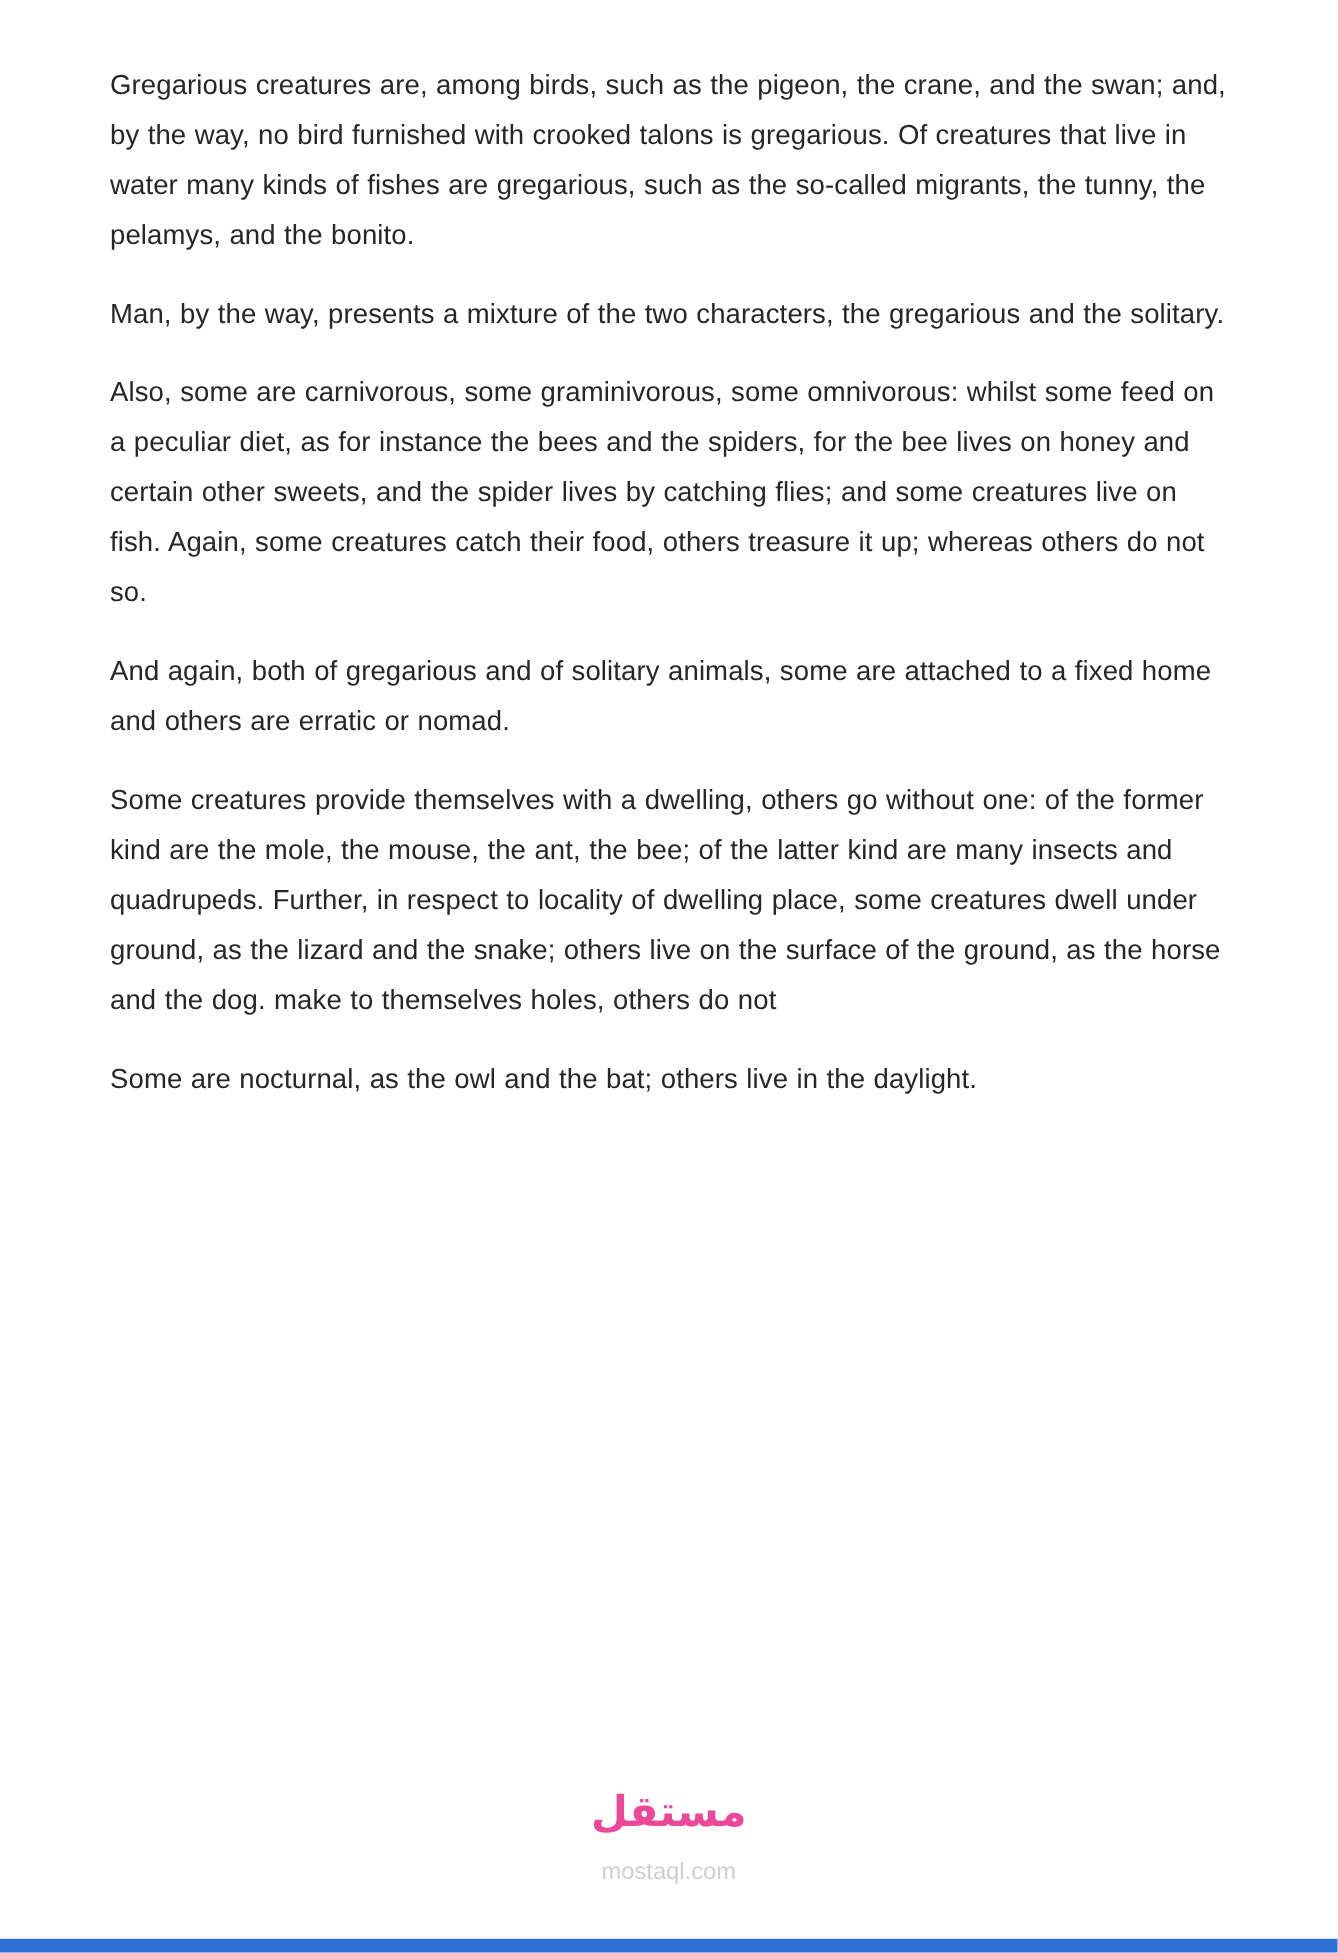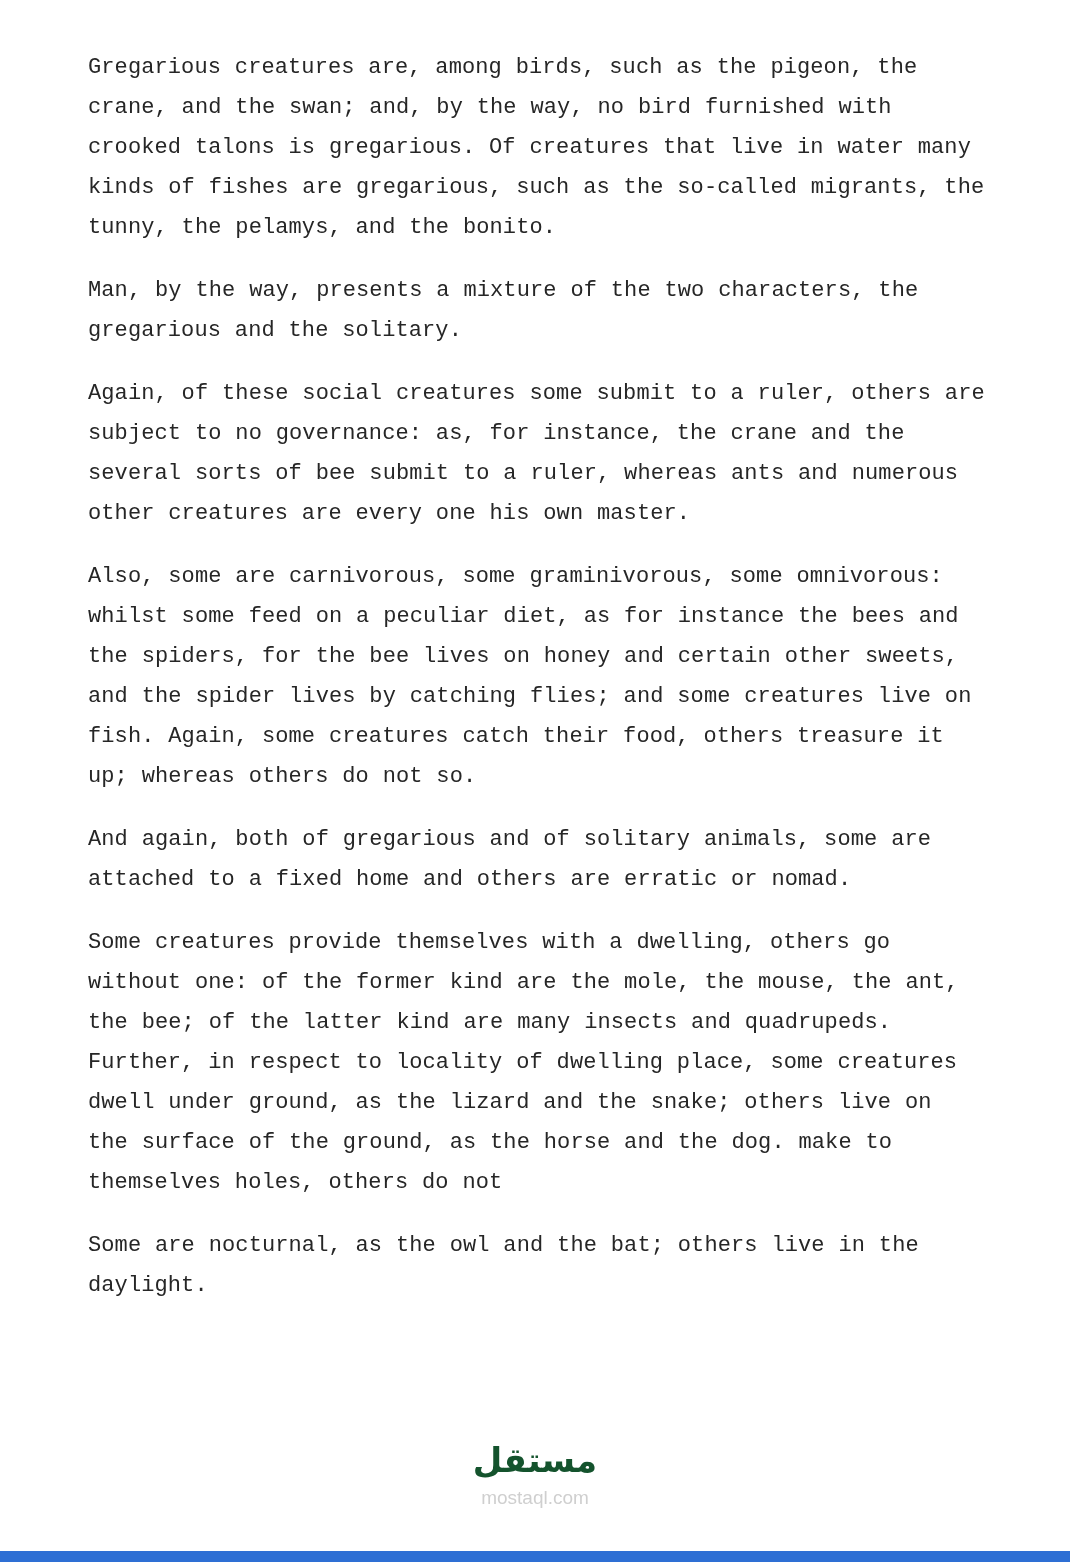--- a/index.html
+++ b/index.html
@@ -23,61 +23,59 @@
     padding: 48px 85px 0 88px;
     color: #262626;
   }
   .content p {
     margin: 0 0 23px 0;
     font-size: 22px;
     line-height: 40px;
     font-weight: 400;
     letter-spacing: 0.1px;
     word-spacing: 0.5px;
-    font-family: Liberation Mono, monospace;
   }
   .watermark {
     position: absolute;
     left: 0;
     right: 0;
     bottom: 52px;
     text-align: center;
     user-select: none;
     pointer-events: none;
   }
   .watermark .logo {
     font-size: 34px;
     font-weight: 700;
-    color: #14532d;
+    color: #ec4899;
     line-height: 1.1;
     direction: rtl;
   }
   .watermark .site {
     font-size: 19px;
     color: #cfcfcf;
     line-height: 1.2;
-    margin-top: 8px;
+    margin-top: 18px;
   }
   .footer-bar {
     position: absolute;
     left: 0;
     bottom: 0;
     width: 100%;
     height: 11px;
   }
 </style>
 </head>
 <body>
 
 <div class="page">
 
   <div class="content">
     <p>Gregarious creatures are, among birds, such as the pigeon, the crane, and the swan; and, by the way, no bird furnished with crooked talons is gregarious. Of creatures that live in water many kinds of fishes are gregarious, such as the so-called migrants, the tunny, the pelamys, and the bonito.</p>
     <p>Man, by the way, presents a mixture of the two characters, the gregarious and the solitary.</p>
-    <p>Again, of these social creatures some submit to a ruler, others are subject to no governance: as, for instance, the crane and the several sorts of bee submit to a ruler, whereas ants and numerous other creatures are every one his own master.</p>
     <p>Also, some are carnivorous, some graminivorous, some omnivorous: whilst some feed on a peculiar diet, as for instance the bees and the spiders, for the bee lives on honey and certain other sweets, and the spider lives by catching flies; and some creatures live on fish. Again, some creatures catch their food, others treasure it up; whereas others do not so.</p>
     <p>And again, both of gregarious and of solitary animals, some are attached to a fixed home and others are erratic or nomad.</p>
     <p>Some creatures provide themselves with a dwelling, others go without one: of the former kind are the mole, the mouse, the ant, the bee; of the latter kind are many insects and quadrupeds. Further, in respect to locality of dwelling place, some creatures dwell under ground, as the lizard and the snake; others live on the surface of the ground, as the horse and the dog. make to themselves holes, others do not</p>
     <p>Some are nocturnal, as the owl and the bat; others live in the daylight.</p>
   </div>
 
   <div class="watermark">
     <div class="logo">مستقل</div>
     <div class="site">mostaql.com</div>
   </div>

